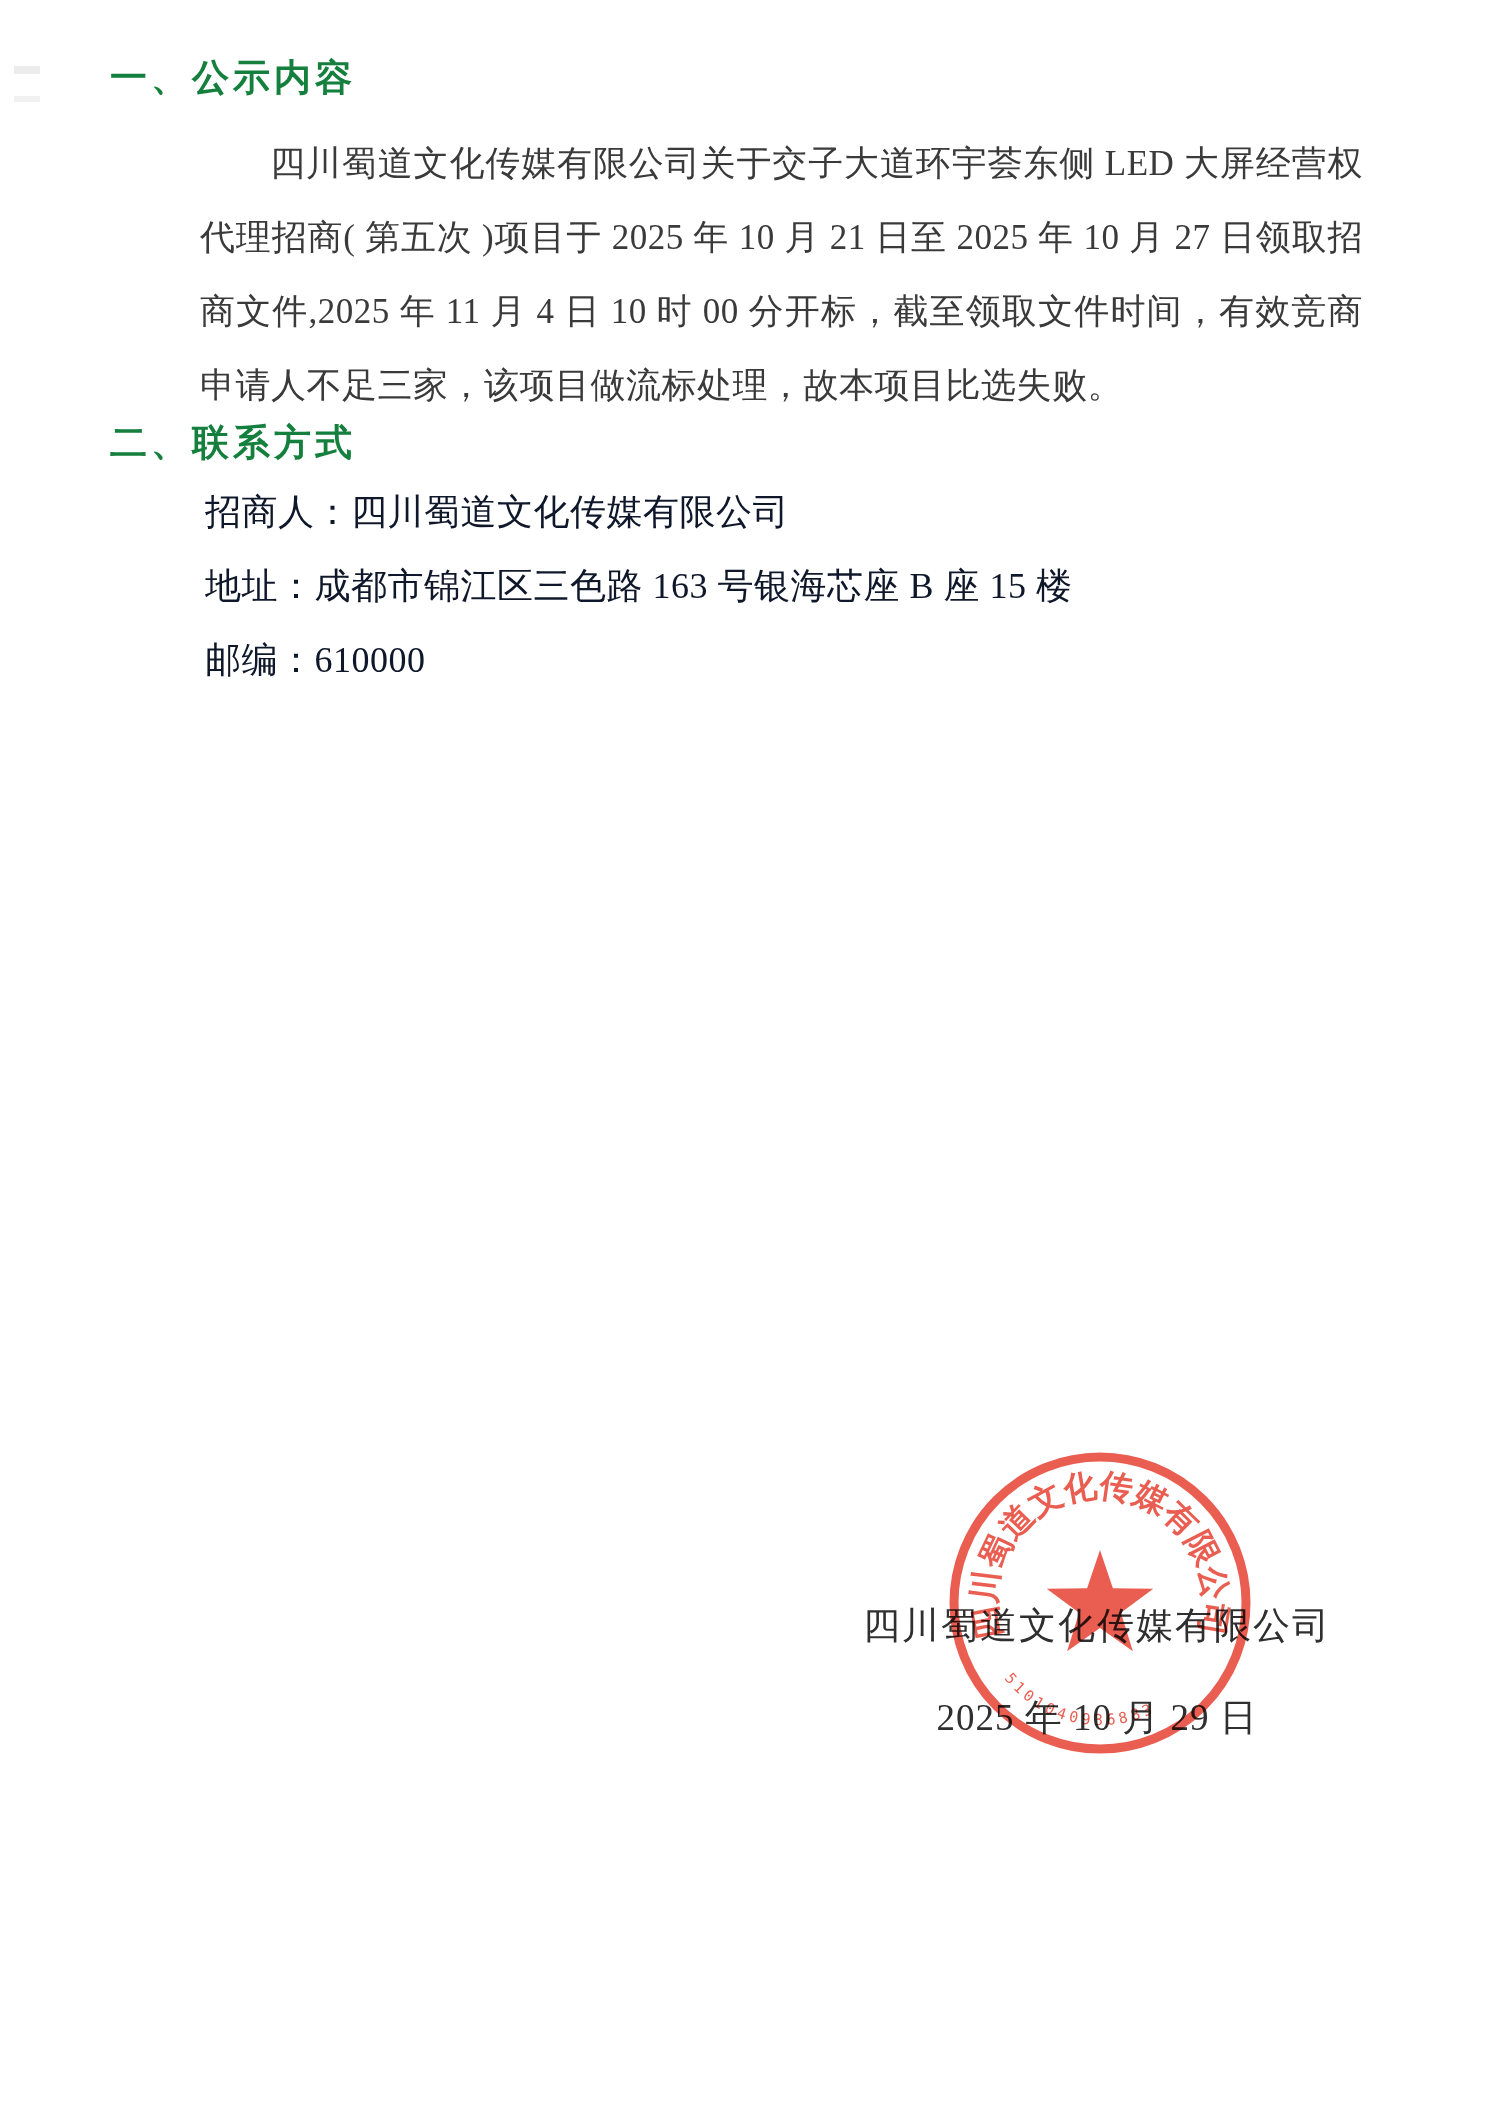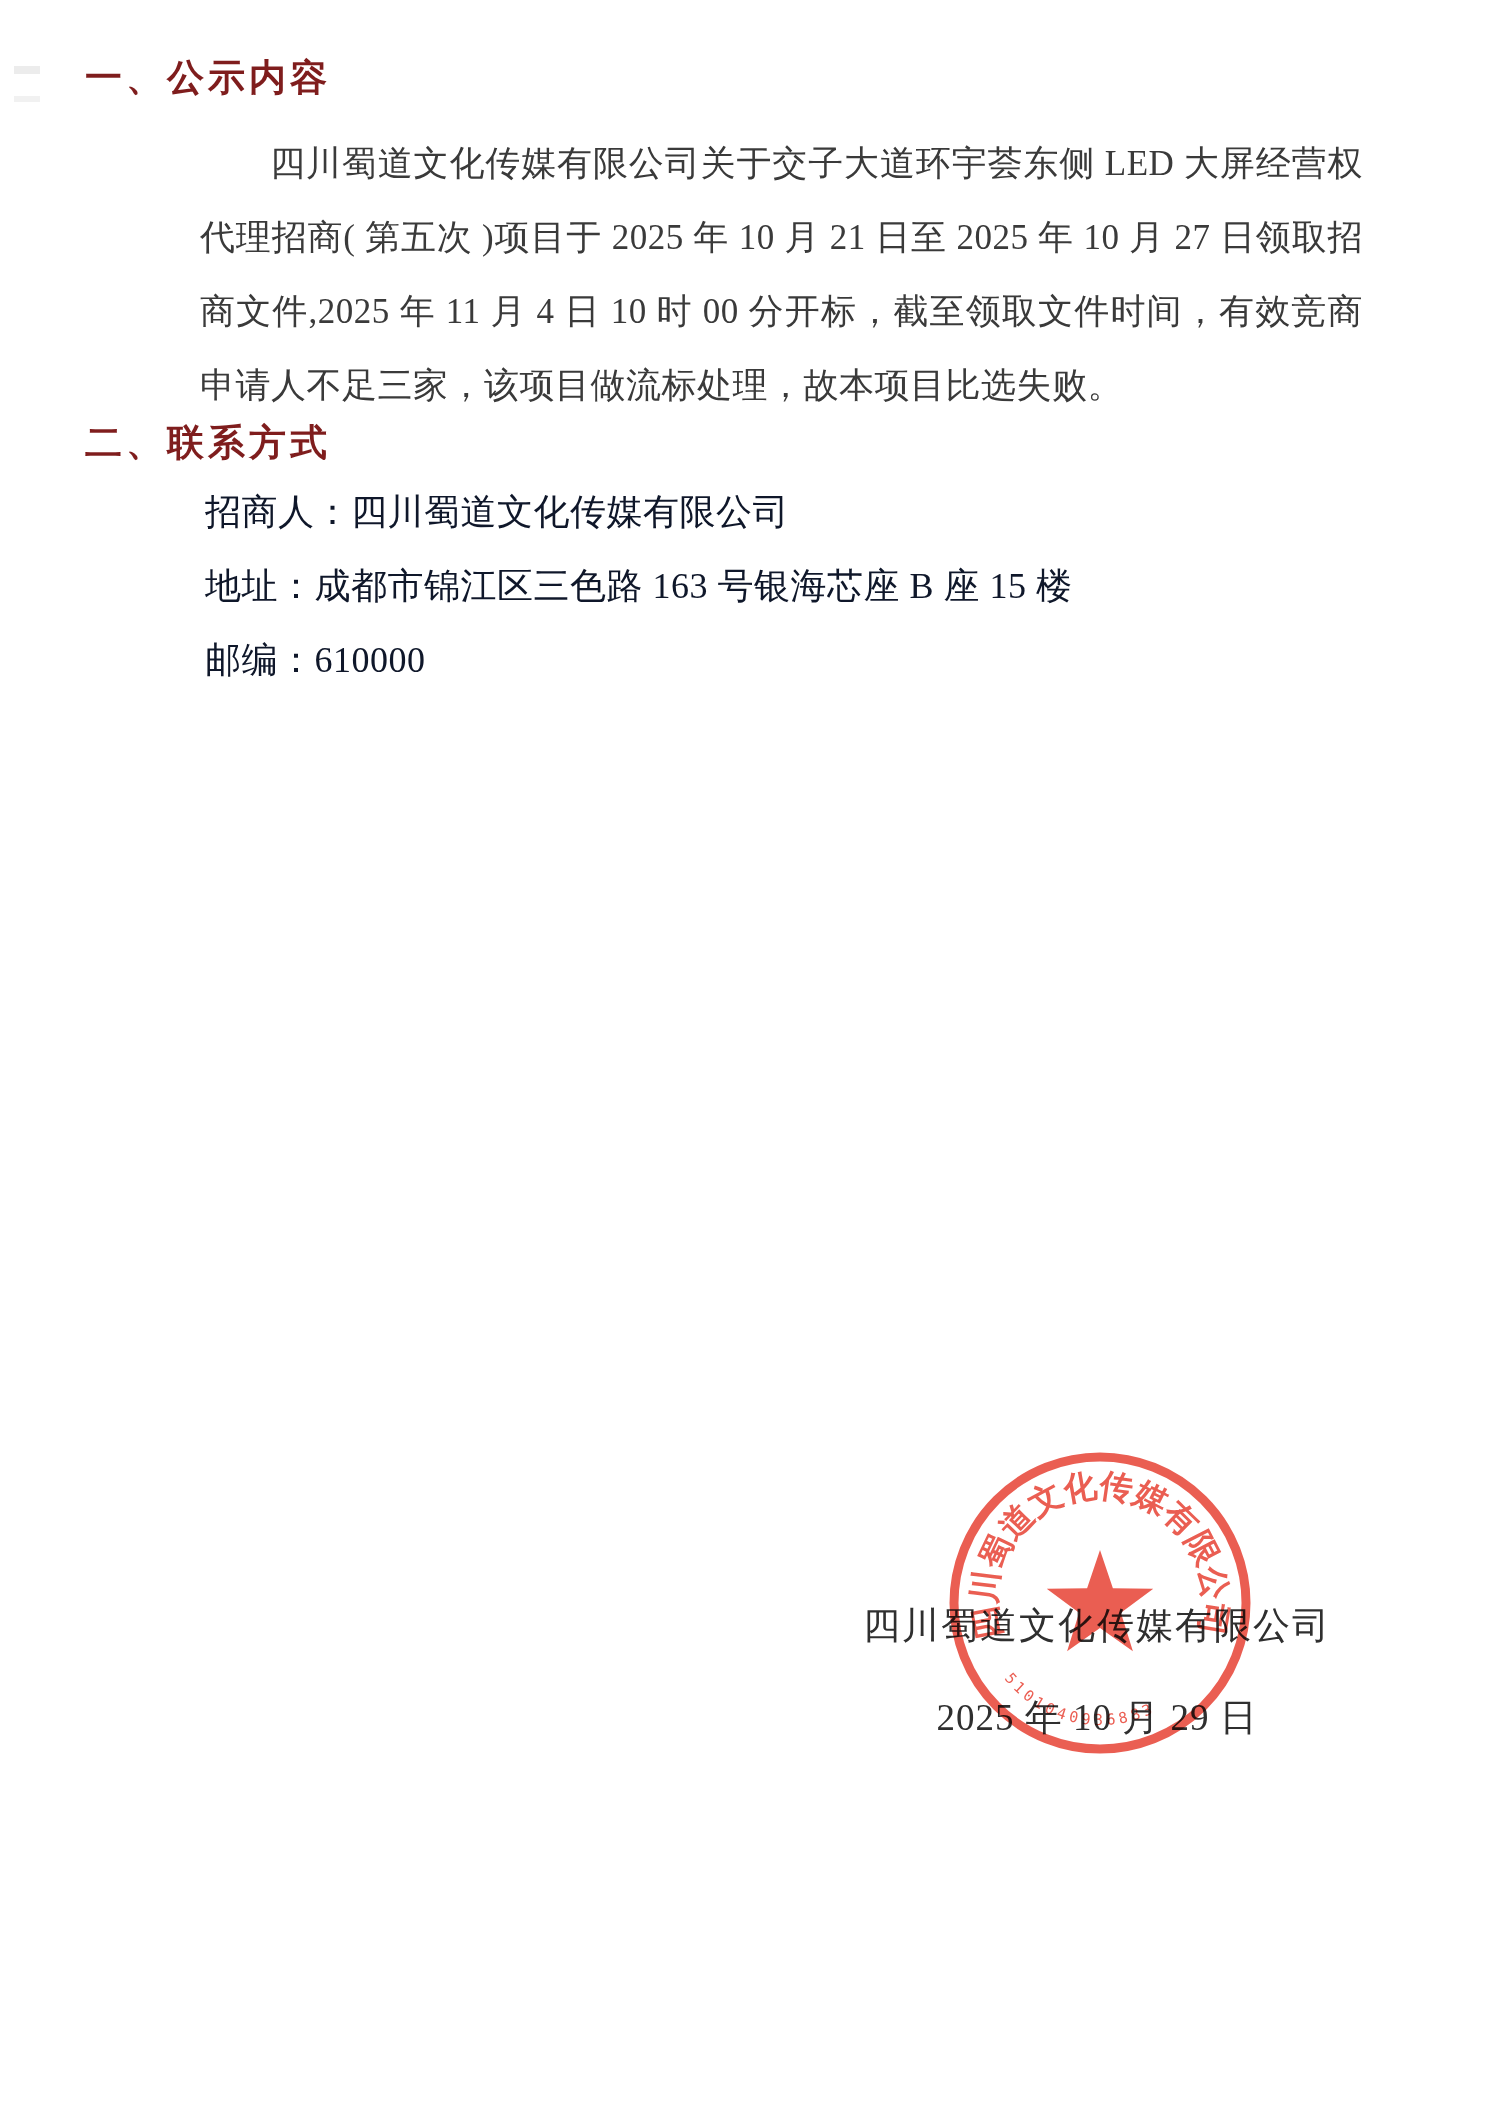--- a/index.html
+++ b/index.html
@@ -20,26 +20,26 @@
     padding-top: 234px;
     margin: 0 150px 0 170px;
     text-align: center;
     font-size: 57px;
     font-weight: 700;
     line-height: 109px;
     color: #1c1c1c;
     letter-spacing: 1px;
   }
   .section-heading {
-    margin: 52px 140px 0 85px;
+    margin: 52px 140px 0 110px;
     font-family: "Liberation Sans", "DejaVu Sans", sans-serif;
     font-weight: 700;
     font-size: 37px;
     line-height: 52px;
-    color: #7f1d1d;
+    color: #15803d;
     letter-spacing: 4px;
   }
   .section-heading.second { margin-top: -6px; }
   .body-paragraph {
     margin: 23px 0 0 200px;
     width: 1163px;
     font-size: 35px;
     line-height: 74px;
     text-align: justify;
     text-indent: 2em;

